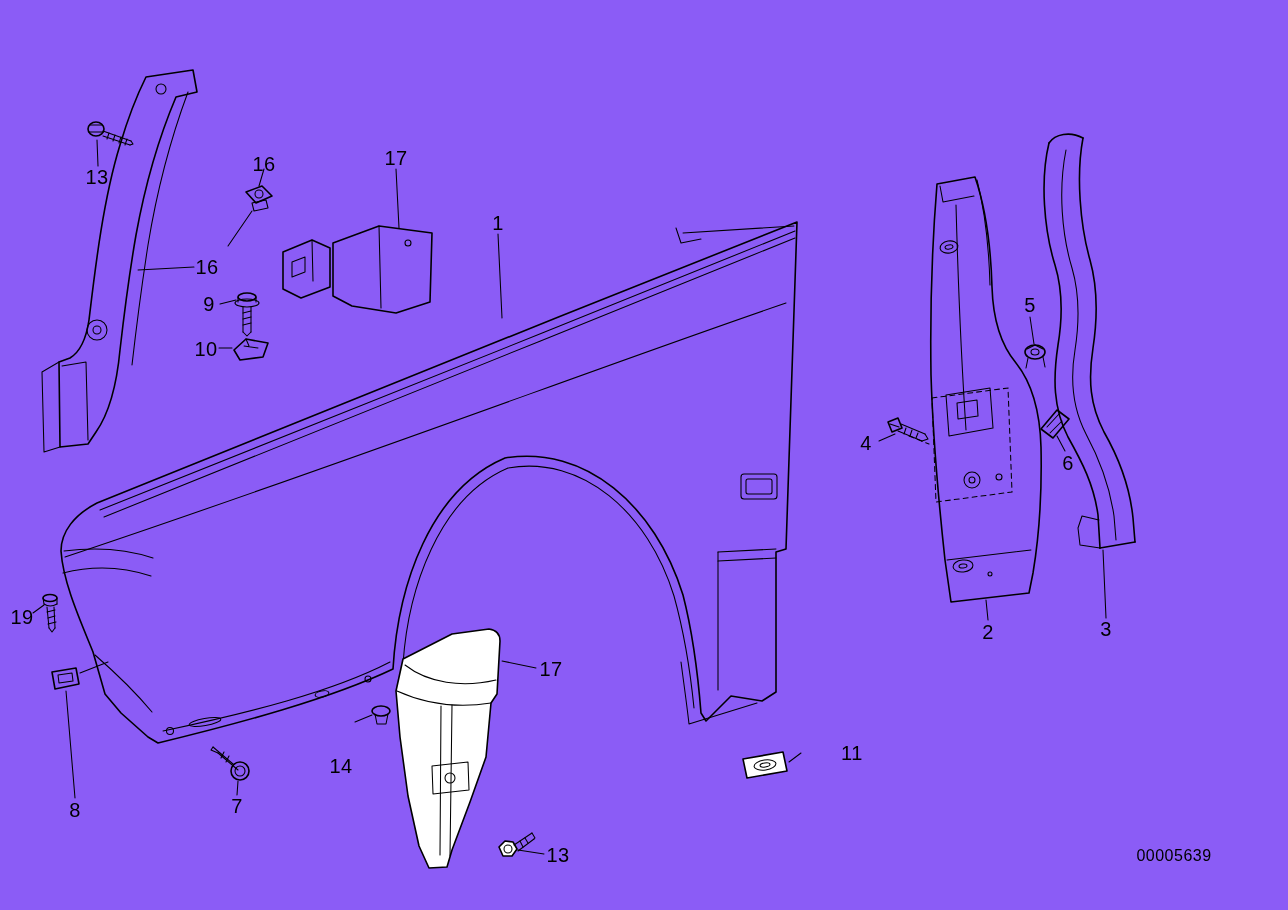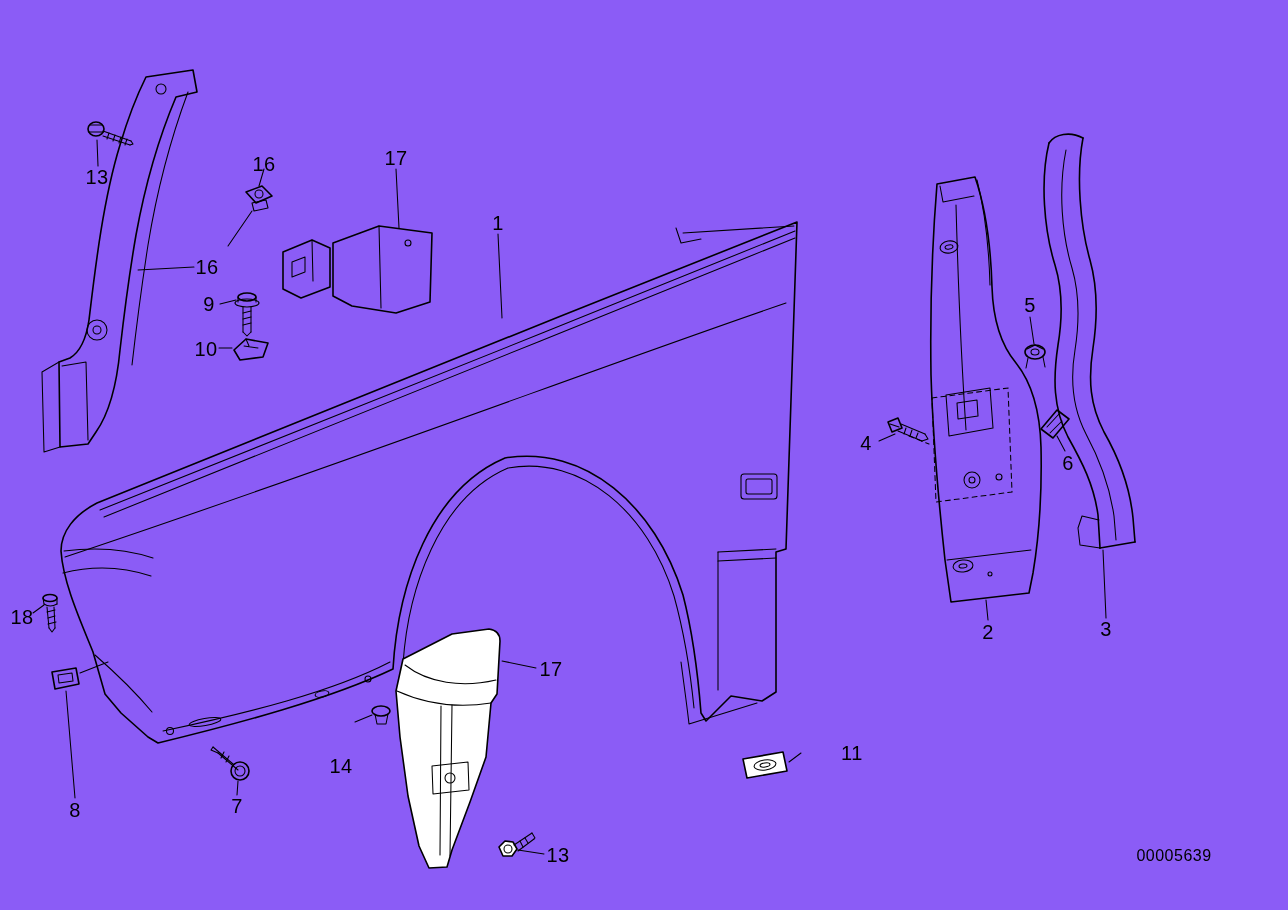--- a/index.html
+++ b/index.html
@@ -266,21 +266,21 @@
   <div class="callout" style="left:97px;  top:177px">13</div>
   <div class="callout" style="left:264px; top:164px">16</div>
   <div class="callout" style="left:396px; top:158px">17</div>
   <div class="callout" style="left:498px; top:223px">1</div>
   <div class="callout" style="left:207px; top:267px">16</div>
   <div class="callout" style="left:209px; top:304px">9</div>
   <div class="callout" style="left:206px; top:349px">10</div>
   <div class="callout" style="left:1030px;top:305px">5</div>
   <div class="callout" style="left:866px; top:443px">4</div>
   <div class="callout" style="left:1068px;top:463px">6</div>
-  <div class="callout" style="left:22px;  top:617px">18</div>
+  <div class="callout" style="left:22px;  top:617px">19</div>
   <div class="callout" style="left:988px; top:632px">2</div>
   <div class="callout" style="left:1106px;top:629px">3</div>
   <div class="callout" style="left:551px; top:669px">17</div>
   <div class="callout" style="left:341px; top:766px">14</div>
   <div class="callout" style="left:852px; top:753px">11</div>
   <div class="callout" style="left:75px;  top:810px">8</div>
   <div class="callout" style="left:237px; top:806px">7</div>
   <div class="callout" style="left:558px; top:855px">13</div>
 
   <div class="code" style="left:1174px;top:856px">00005639</div>

